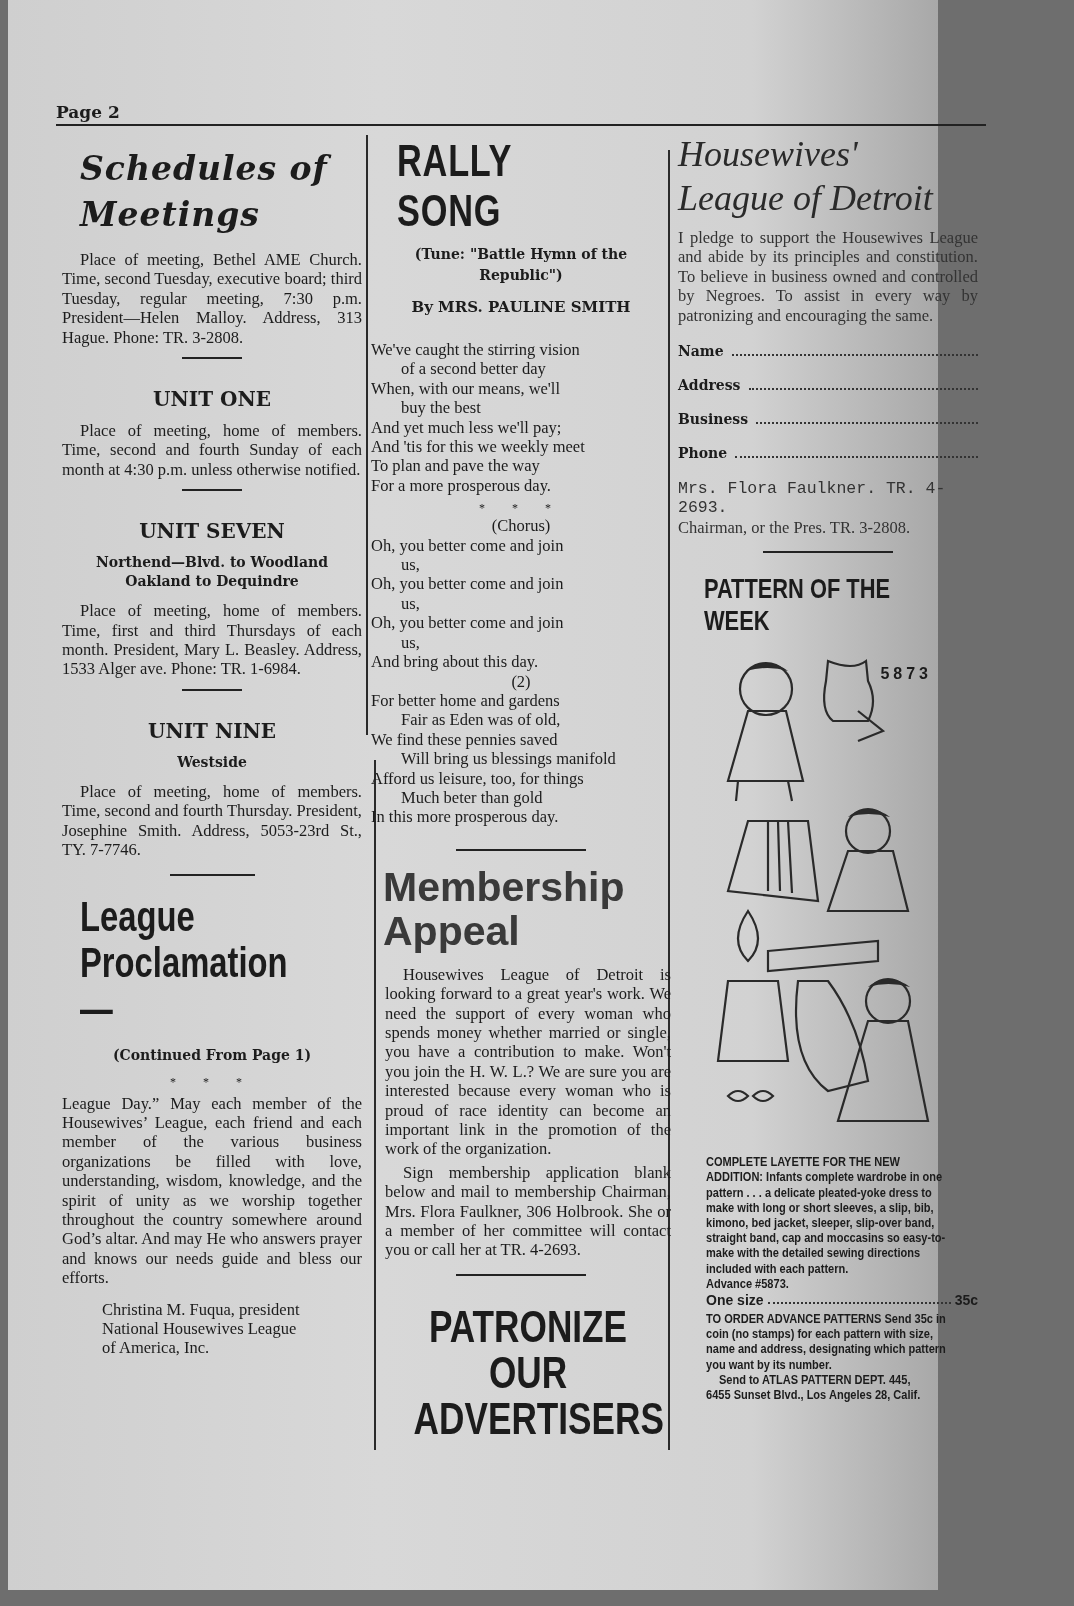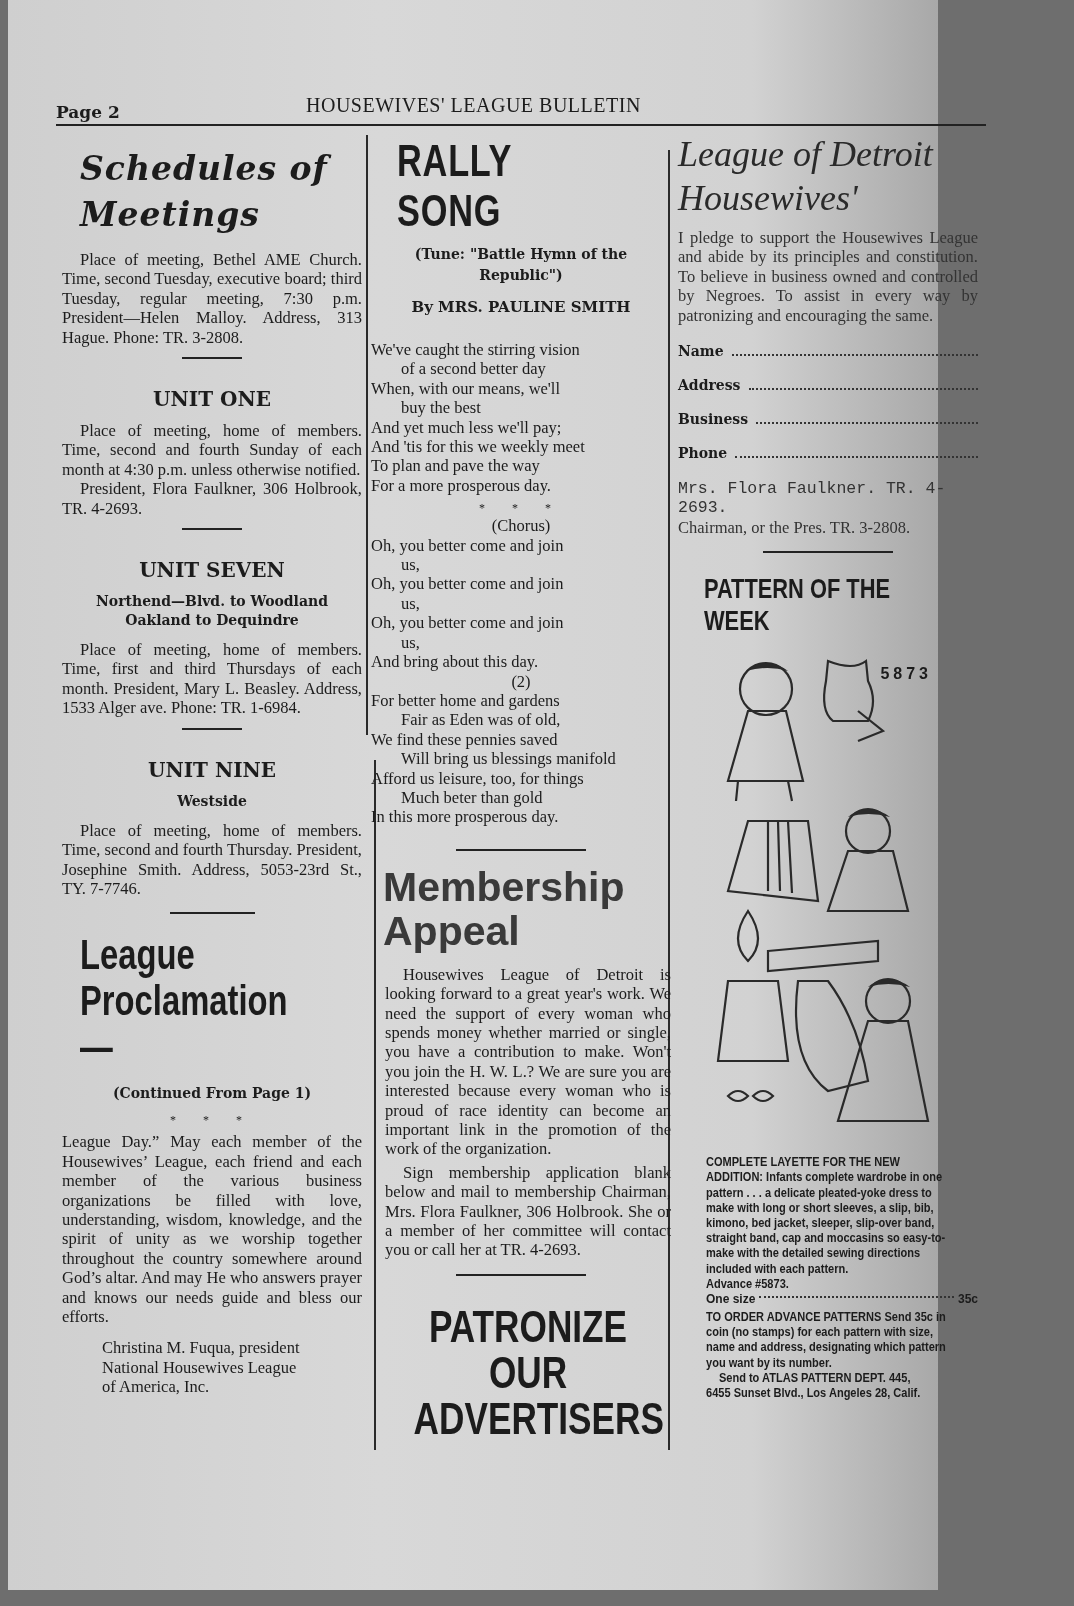--- a/index.html
+++ b/index.html
@@ -31,50 +31,48 @@
   .cen{text-align:center;}
   .member{font-family:"Liberation Sans",sans-serif;font-weight:bold;font-size:41px;line-height:44px;color:#3a3a3a;margin:14px 0 12px 12px;}
   .patron{font-size:44px;line-height:46px;text-align:center;transform:scaleX(0.8);transform-origin:center;margin:28px 0 0;}
   .hldtitle{font-family:"Liberation Serif",serif;font-style:italic;font-size:36px;line-height:44px;margin:4px 0 8px;color:#2a2a2a;}
   .formrow{display:flex;align-items:baseline;margin:18px 0;font-family:"DejaVu Serif",serif;font-weight:bold;font-size:14px;}
   .formrow .dots{flex:1;border-bottom:2px dotted #333;margin-left:8px;height:1px;}
   .pattern-title{font-size:28px;margin:20px 0 0 26px;}
   .pnum{position:absolute;right:26px;font-family:"Liberation Sans",sans-serif;font-weight:bold;font-size:16px;letter-spacing:4px;}
   .art{position:relative;height:520px;margin:4px 20px 0 30px;}
   .ad p{font-family:"Liberation Sans",sans-serif;font-weight:bold;font-size:12px;line-height:15.2px;text-align:left;transform:scaleX(0.92);transform-origin:left;}
-  .price{display:flex;font-family:"Liberation Sans",sans-serif;font-weight:bold;font-size:12px;align-items:center;}
+  .price{display:flex;font-family:"Liberation Sans",sans-serif;font-weight:bold;font-size:14px;}
   .price .d{flex:1;border-bottom:2px dotted #333;margin:0 4px 4px;}
 </style>
 </head>
 <body>
 
 <div class="sheet">
 
   <div class="masthead">
     <span class="pagenum">Page 2</span>
-    <span class="btitle">HOUSEWIVES' LEAGUE BULLETIN</span>
     <div class="mrule"></div>
   </div>
 
   <div class="vrule" style="left:358px;top:135px;height:600px;"></div>
   <div class="vrule" style="left:366px;top:760px;height:690px;"></div>
   <div class="vrule" style="left:660px;top:150px;height:1300px;"></div>
 
   <div class="col col1">
     <div class="schedhead">
       <div>Schedules of</div>
       <div>Meetings</div>
     </div>
     <p class="ind">Place of meeting, Bethel AME Church. Time, second Tuesday, executive board; third Tuesday, regular meeting, 7:30 p.m. President—Helen Malloy. Address, 313 Hague. Phone: TR. 3-2808.</p>
     <div class="short"></div>
 
     <div>
       <div class="unit">UNIT ONE</div>
       <p class="ind">Place of meeting, home of members. Time, second and fourth Sunday of each month at 4:30 p.m. unless otherwise notified.</p>
-      <p class="ind">President, Flora Faulkner, 306 Holbrook, TR. 4-2693.</p>
     </div>
     <div class="short"></div>
 
     <div>
       <div class="unit">UNIT SEVEN</div>
       <div class="sub">Northend—Blvd. to Woodland Oakland to Dequindre</div>
       <p class="ind">Place of meeting, home of members. Time, first and third Thursdays of each month. President, Mary L. Beasley. Address, 1533 Alger ave. Phone: TR. 1-6984.</p>
     </div>
     <div class="short"></div>
 
@@ -144,22 +142,22 @@
     <p class="ind" style="padding-left:14px;margin-top:4px;">Sign membership application blank below and mail to membership Chairman, Mrs. Flora Faulkner, 306 Holbrook. She or a member of her committee will contact you or call her at TR. 4-2693.</p>
     <div class="longr" style="width:130px;margin-top:14px;"></div>
     <div style="margin-left:14px;">
       <div class="patron" style="font-family:'Liberation Sans',sans-serif;font-weight:bold;">PATRONIZE OUR</div>
       <div class="patron" style="font-family:'Liberation Sans',sans-serif;font-weight:bold;margin-top:0;">ADVERTISERS</div>
     </div>
   </div>
 
   <div class="col col3">
     <div class="hldtitle">
+      <div>Housewives'</div>
       <div>League of Detroit</div>
-      <div>Housewives'</div>
     </div>
     <p style="color:#333;">I pledge to support the Housewives League and abide by its principles and constitution. To believe in business owned and controlled by Negroes. To assist in every way by patronizing and encouraging the same.</p>
     <div style="margin-top:10px;">
       <div class="formrow">
           <span>Name</span>
           <span class="dots"></span>
         </div>
       <div class="formrow">
           <span>Address</span>
           <span class="dots"></span>

